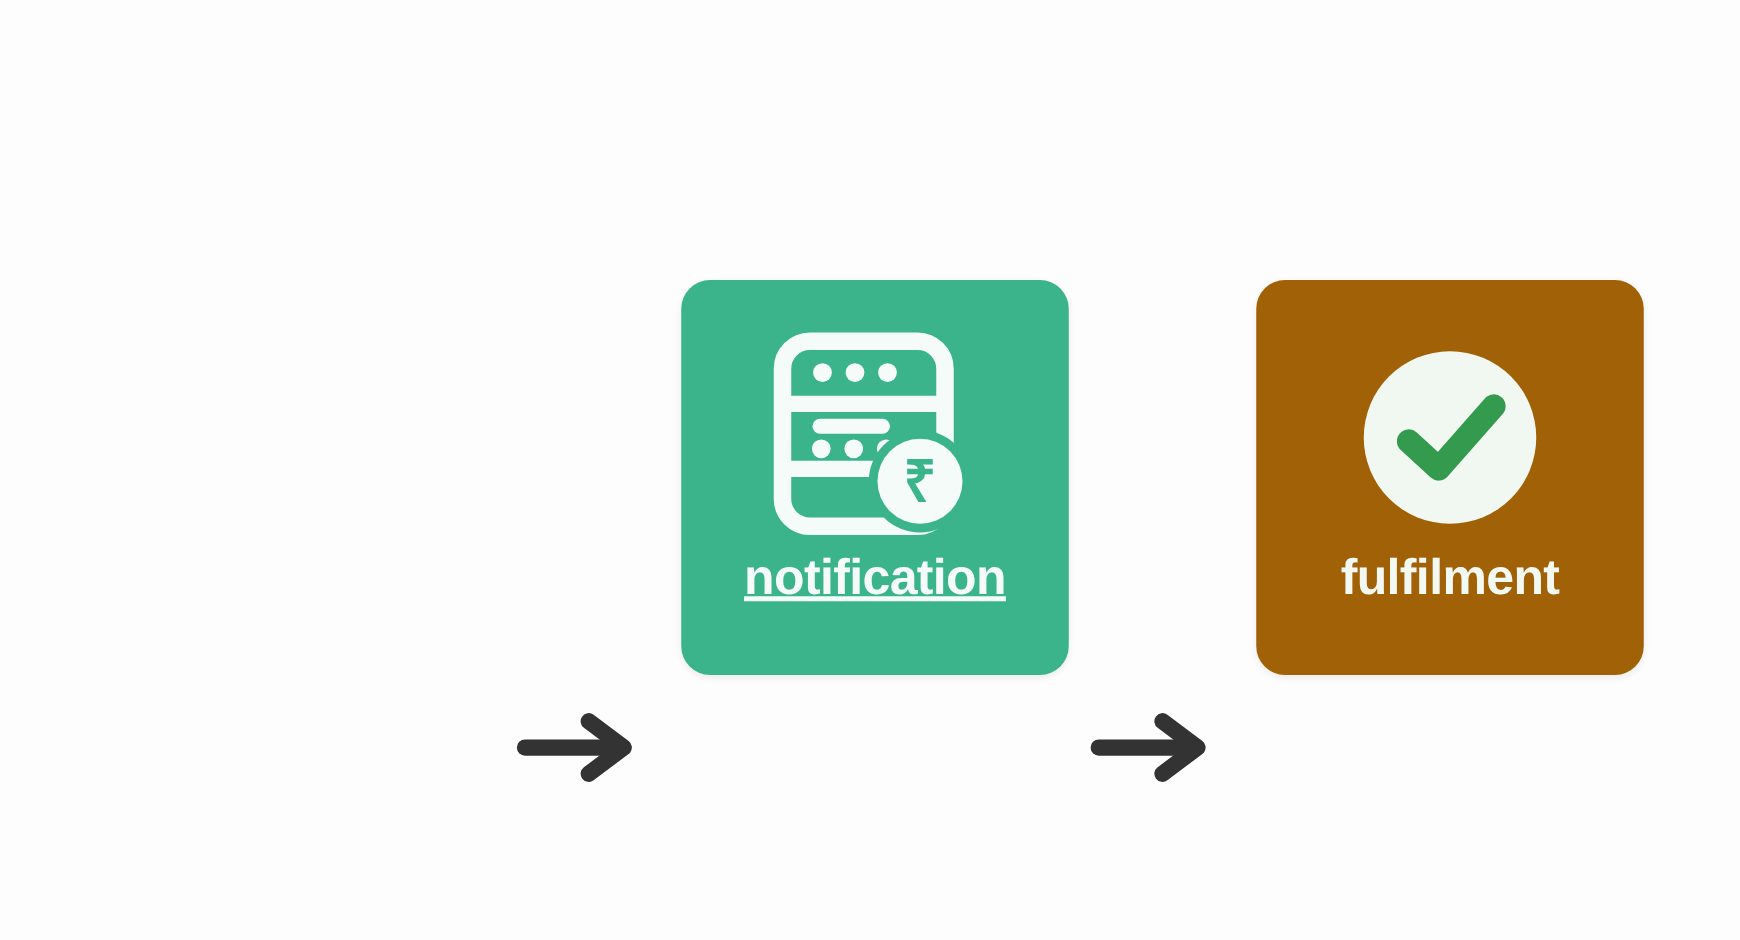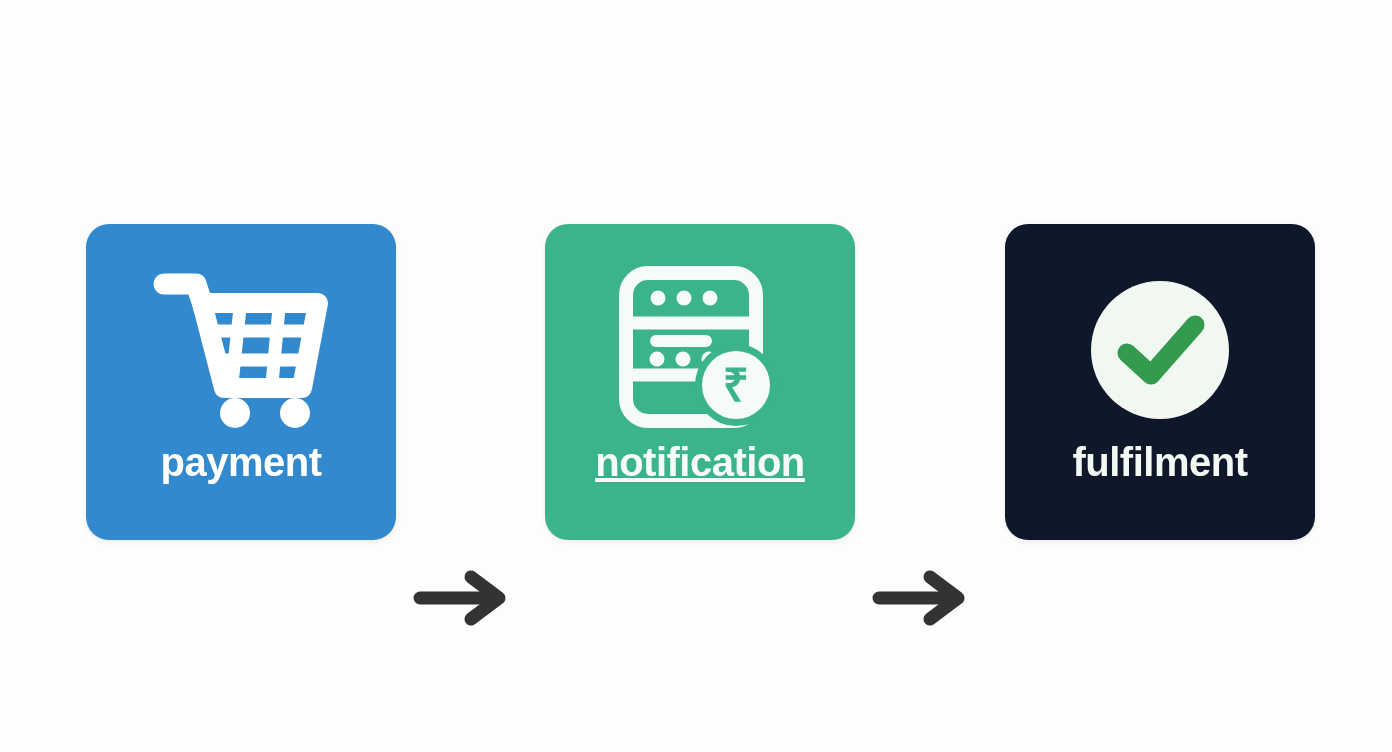--- a/index.html
+++ b/index.html
@@ -38,21 +38,21 @@
     border-radius: 23px;
     box-sizing: border-box;
     display: flex;
     flex-direction: column;
     align-items: center;
     justify-content: flex-start;
     box-shadow: 0 2px 6px rgba(0,0,0,0.07);
   }
   .card-1 { left: 86px;   background: #3289ce; }
   .card-2 { left: 545px;  background: #3bb48c; }
-  .card-3 { left: 1005px; background: #0f172a; }
+  .card-3 { left: 1005px; background: #a16207; }
 
   .card-icon {
     margin-top: 38px;
     height: 176px;
     width: 200px;
     display: flex;
     align-items: center;
     justify-content: center;
   }
 
@@ -80,40 +80,20 @@
 
   
   .icon-svg { display: block; overflow: visible; }
 </style>
 </head>
 <body>
 
 <div id="flow-canvas">
   <div class="flow-row">
 
-    <div class="card card-1">
-      <div class="card-icon">
-        <svg class="icon-svg" width="178" height="156" viewBox="0 0 178 156" aria-hidden="true">
-
-          <path d="M12 12 H44 L52 36" stroke="#ffffff" stroke-width="21" fill="none" stroke-linecap="round" stroke-linejoin="round"></path>
-
-          <path d="M50 31 H166 L150 116 H72 Z" stroke="#ffffff" stroke-width="20" fill="none" stroke-linecap="round" stroke-linejoin="round"></path>
-
-          <path d="M59 59 H161" stroke="#ffffff" stroke-width="13" stroke-linecap="round"></path>
-          <path d="M65 88 H156" stroke="#ffffff" stroke-width="13" stroke-linecap="round"></path>
-
-          <path d="M88 36 L80 112" stroke="#ffffff" stroke-width="13" stroke-linecap="round"></path>
-          <path d="M127 36 L120 112" stroke="#ffffff" stroke-width="13" stroke-linecap="round"></path>
-
-          <circle cx="83" cy="141" r="15" fill="#ffffff"></circle>
-          <circle cx="143" cy="141" r="15" fill="#ffffff"></circle>
-        </svg>
-      </div>
-      <div class="card-label">payment</div>
-    </div>
 
     <div class="arrow arrow-1">
       <svg class="icon-svg" width="98" height="50" viewBox="0 0 98 50" aria-hidden="true">
         <path d="M6 25 H78" stroke="#333333" stroke-width="13" stroke-linecap="round" fill="none"></path>
         <path d="M57 4 L85 25 L57 46" stroke="#333333" stroke-width="13" stroke-linecap="round" stroke-linejoin="round" fill="none"></path>
       </svg>
     </div>
 
     <div class="card card-2">
       <div class="card-icon">

